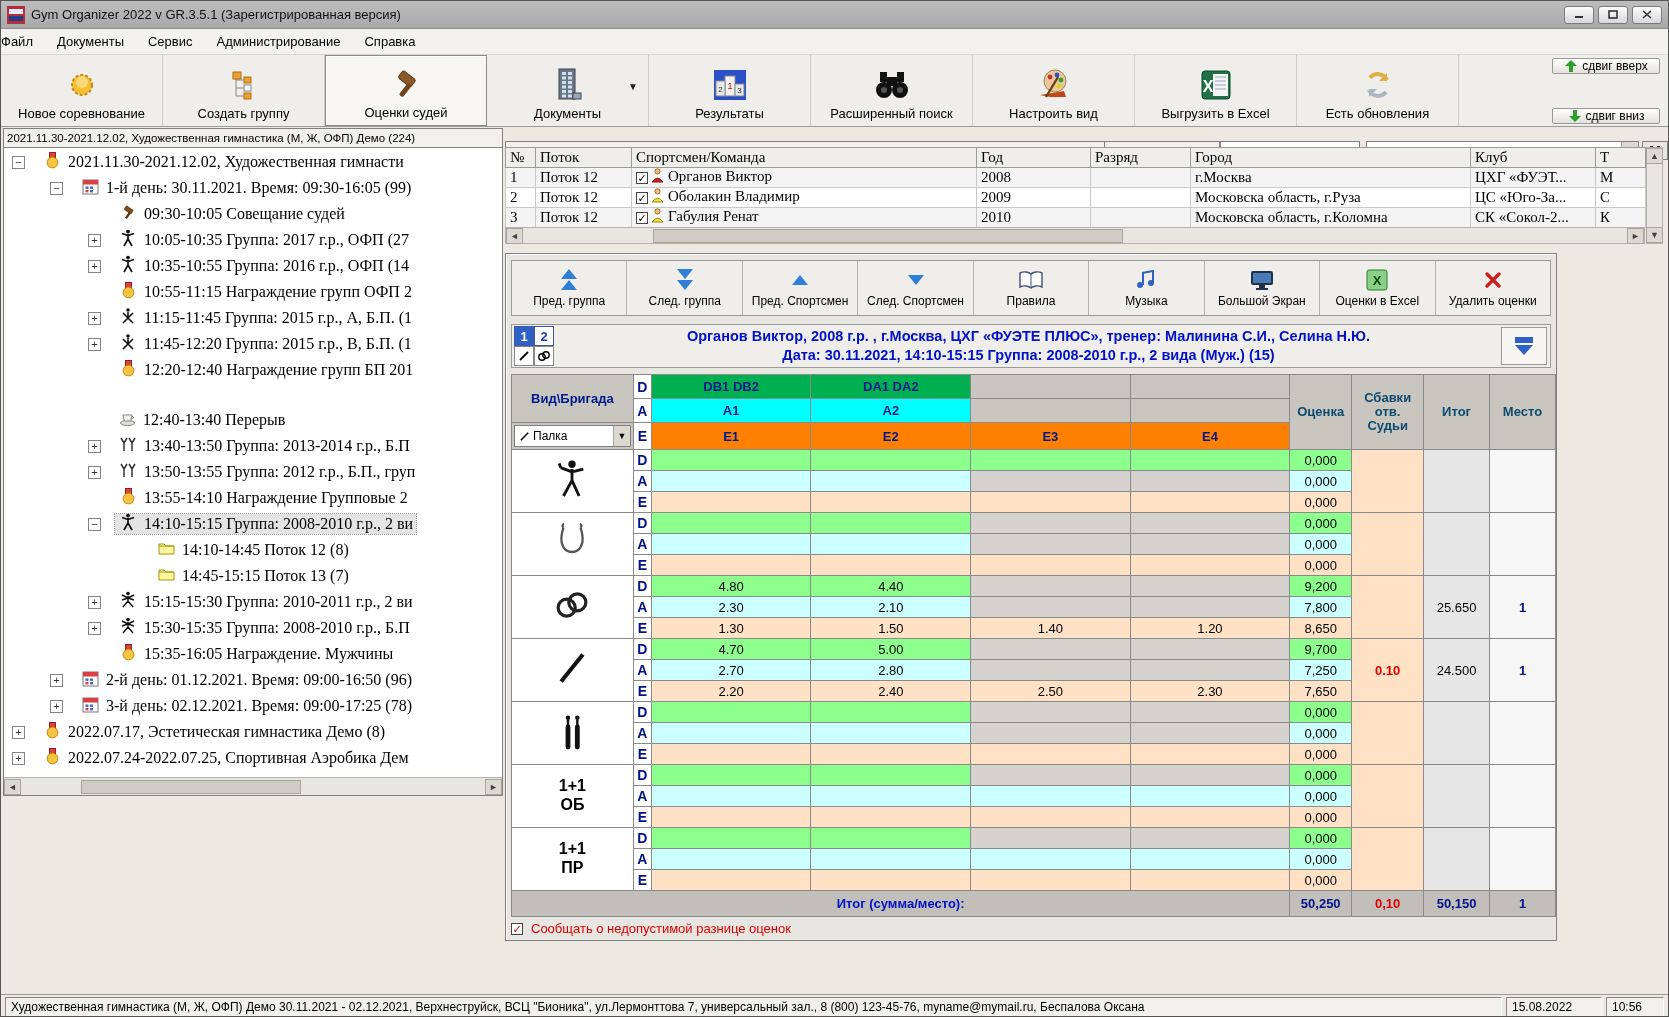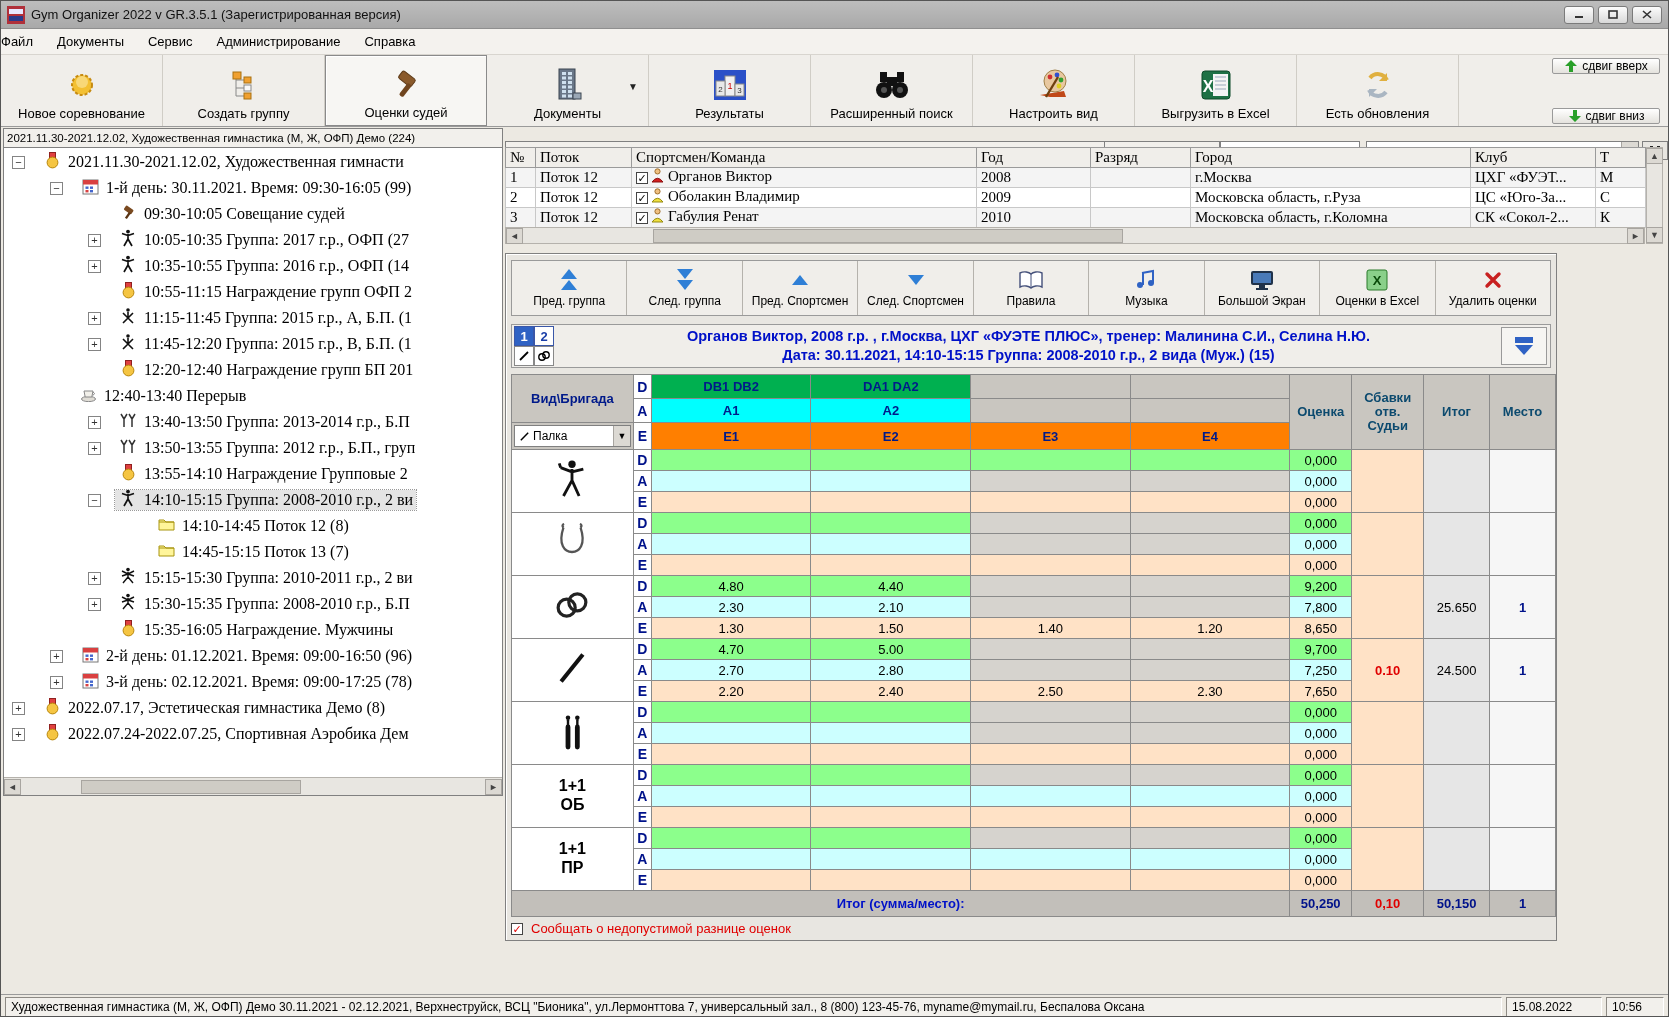--- a/index.html
+++ b/index.html
@@ -380,21 +380,21 @@
           <span class="selwrap">
             <span class="tic">
               <span class="ic"><svg width="15" height="17" viewBox="0 0 15 17">
                   <rect x="4.5" y="0.5" width="6" height="6" fill="#e04040" stroke="#902020"></rect>
                   <circle cx="7.5" cy="10.5" r="5.4" fill="#f5c542" stroke="#b8860b"></circle>
                 </svg></span>
             </span>
             <span class="txt">12:20-12:40 Награждение групп БП 201</span>
           </span>
         </div>
-        <div class="trow" style="padding-left: 44px;">
+        <div class="trow" style="padding-left: 83px; margin-top: 24px;">
           <span class="exp none"></span>
           <span class="selwrap">
             <span class="tic">
               <span class="ic"><svg width="17" height="15" viewBox="0 0 17 15">
                   <ellipse cx="8.5" cy="12" rx="7" ry="2.6" fill="#e0ddd6" stroke="#888"></ellipse>
                   <path d="M4 4 h9 l-1.2 6 H5.2 Z" fill="#f2f0ea" stroke="#888"></path>
                   <path d="M13 5 q3 1 0 3.5" fill="none" stroke="#888"></path>
                 </svg></span>
             </span>
             <span class="txt">12:40-13:40 Перерыв</span>

